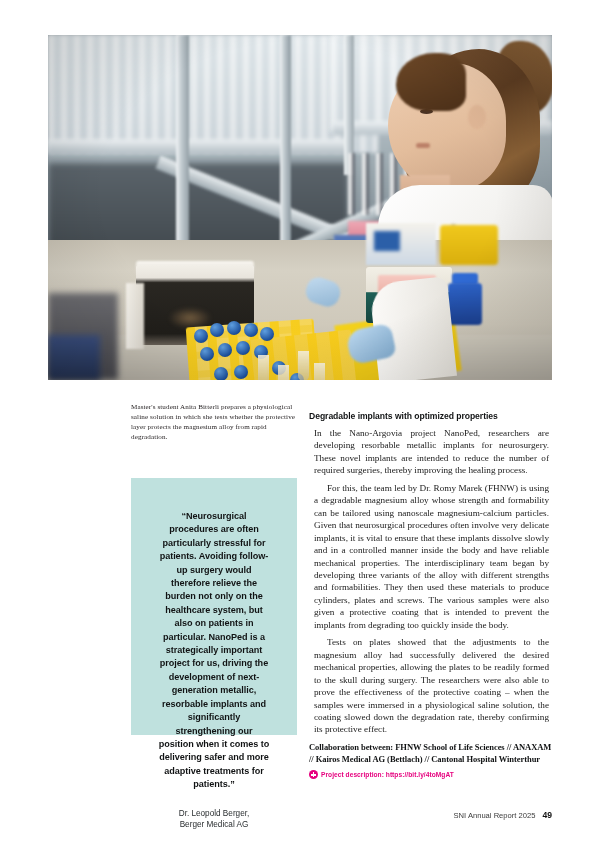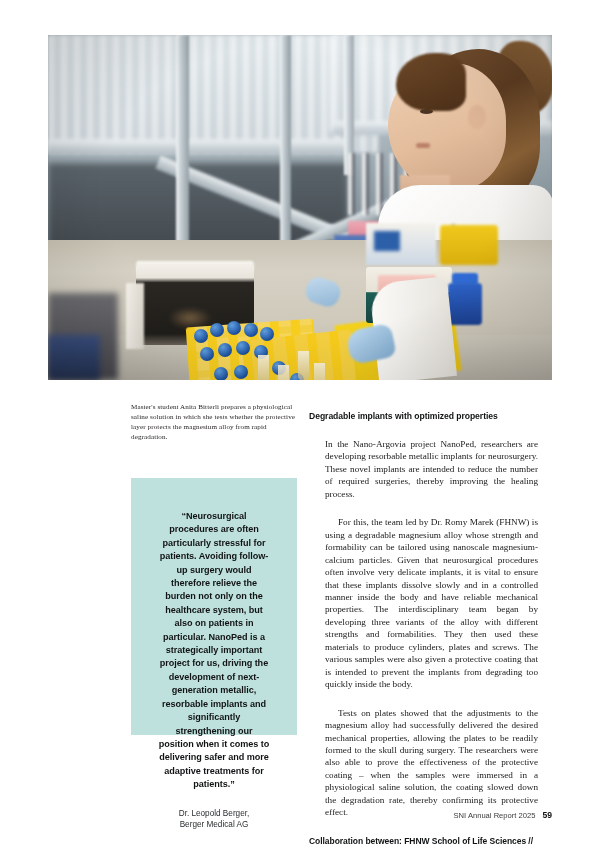--- a/index.html
+++ b/index.html
@@ -351,33 +351,33 @@
   
   #article { position:absolute; left:309px; top:402px; width:245px; }
   #article h2 {
     margin:8px 0 1px 0;
     font-family:"Liberation Sans", sans-serif;
     font-weight:bold;
     font-size:8.6px; line-height:12px;
     color:#111314; letter-spacing:-.05px;
   }
   #article p {
-    margin:16px;
+    margin:5px;
     font-family:"Liberation Serif", serif;
     font-size:9.2px;
     line-height:12.45px;
     color:#1a1a1a;
     text-align:justify;
     hyphens:auto;
     -webkit-hyphens:auto;
   }
   #article p.indent { text-indent:13px; }
   #collab {
     margin-top:1px;
-    font-family:Liberation Sans, sans-serif;
+    font-family:Liberation Serif, serif;
     font-weight:bold;
     font-size:8.5px; line-height:12.2px;
     color:#111314; letter-spacing:-.05px;
   }
   #project-link {
     display:flex; align-items:center; gap:3px;
     margin-top:5px;
   }
   .plus-icon {
     flex:0 0 auto; width:9px; height:9px; border-radius:50%;
@@ -506,14 +506,14 @@
   <p class="indent">For this, the team led by Dr. Romy Marek (FHNW) is using a degradable magnesium alloy whose strength and formability can be tailored using nanoscale magnesium-calcium particles. Given that neurosurgical procedures often involve very delicate implants, it is vital to ensure that these implants dissolve slowly and in a controlled manner inside the body and have reliable mechanical properties. The interdisciplinary team began by developing three variants of the alloy with different strengths and formabilities. They then used these materials to produce cylinders, plates and screws. The various samples were also given a protective coating that is intended to prevent the implants from degrading too quickly inside the body.</p>
   <p class="indent">Tests on plates showed that the adjustments to the magnesium alloy had successfully delivered the desired mechanical properties, allowing the plates to be readily formed to the skull during surgery. The researchers were also able to prove the effectiveness of the protective coating – when the samples were immersed in a physiological saline solution, the coating slowed down the degradation rate, thereby confirming its protective effect.</p>
   <div id="collab">Collaboration between: FHNW School of Life Sciences // ANAXAM // Kairos Medical AG (Bettlach) // Cantonal Hospital Winterthur</div>
   <div id="project-link">
     <span class="plus-icon"></span>
     <span id="project-link-text">Project description: https://bit.ly/4toMgAT</span>
   </div>
 </div>
 
 <div id="footer">
-  <span>SNI Annual Report 2025</span><span class="pg">59</span>
+  <span>SNI Annual Report 2025</span><span class="pg">49</span>
 </div>
 
 </body></html>

